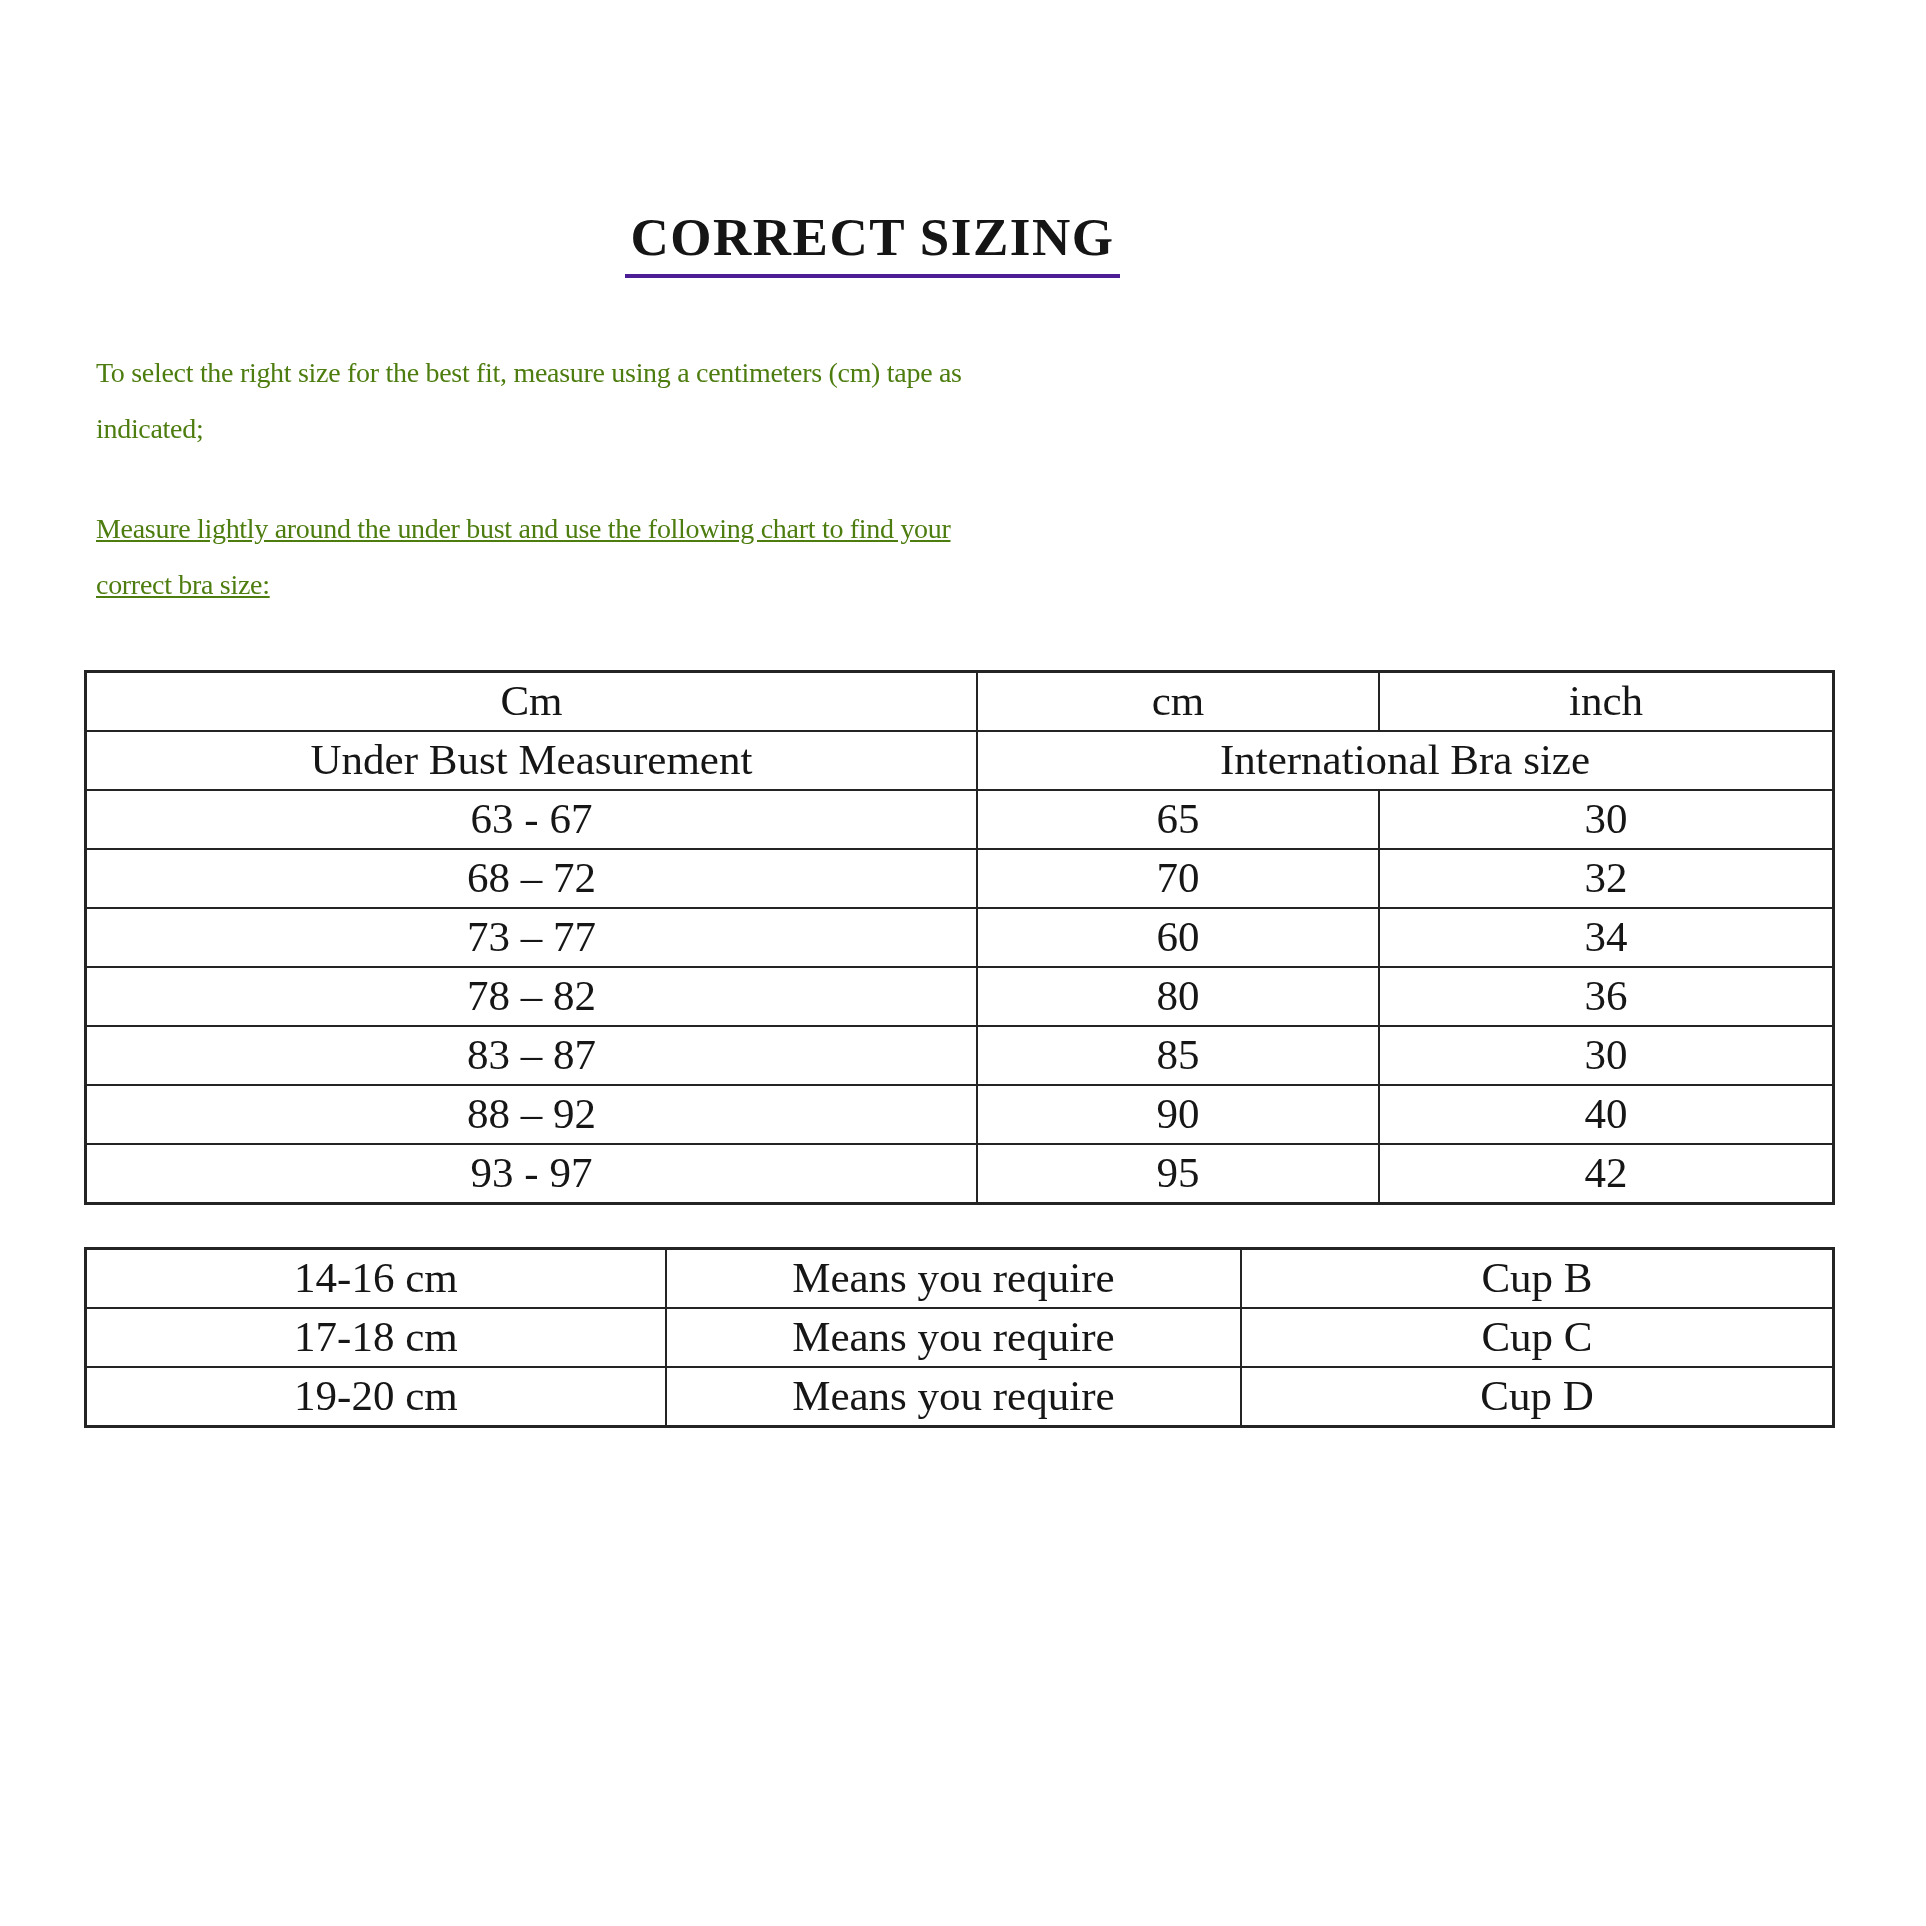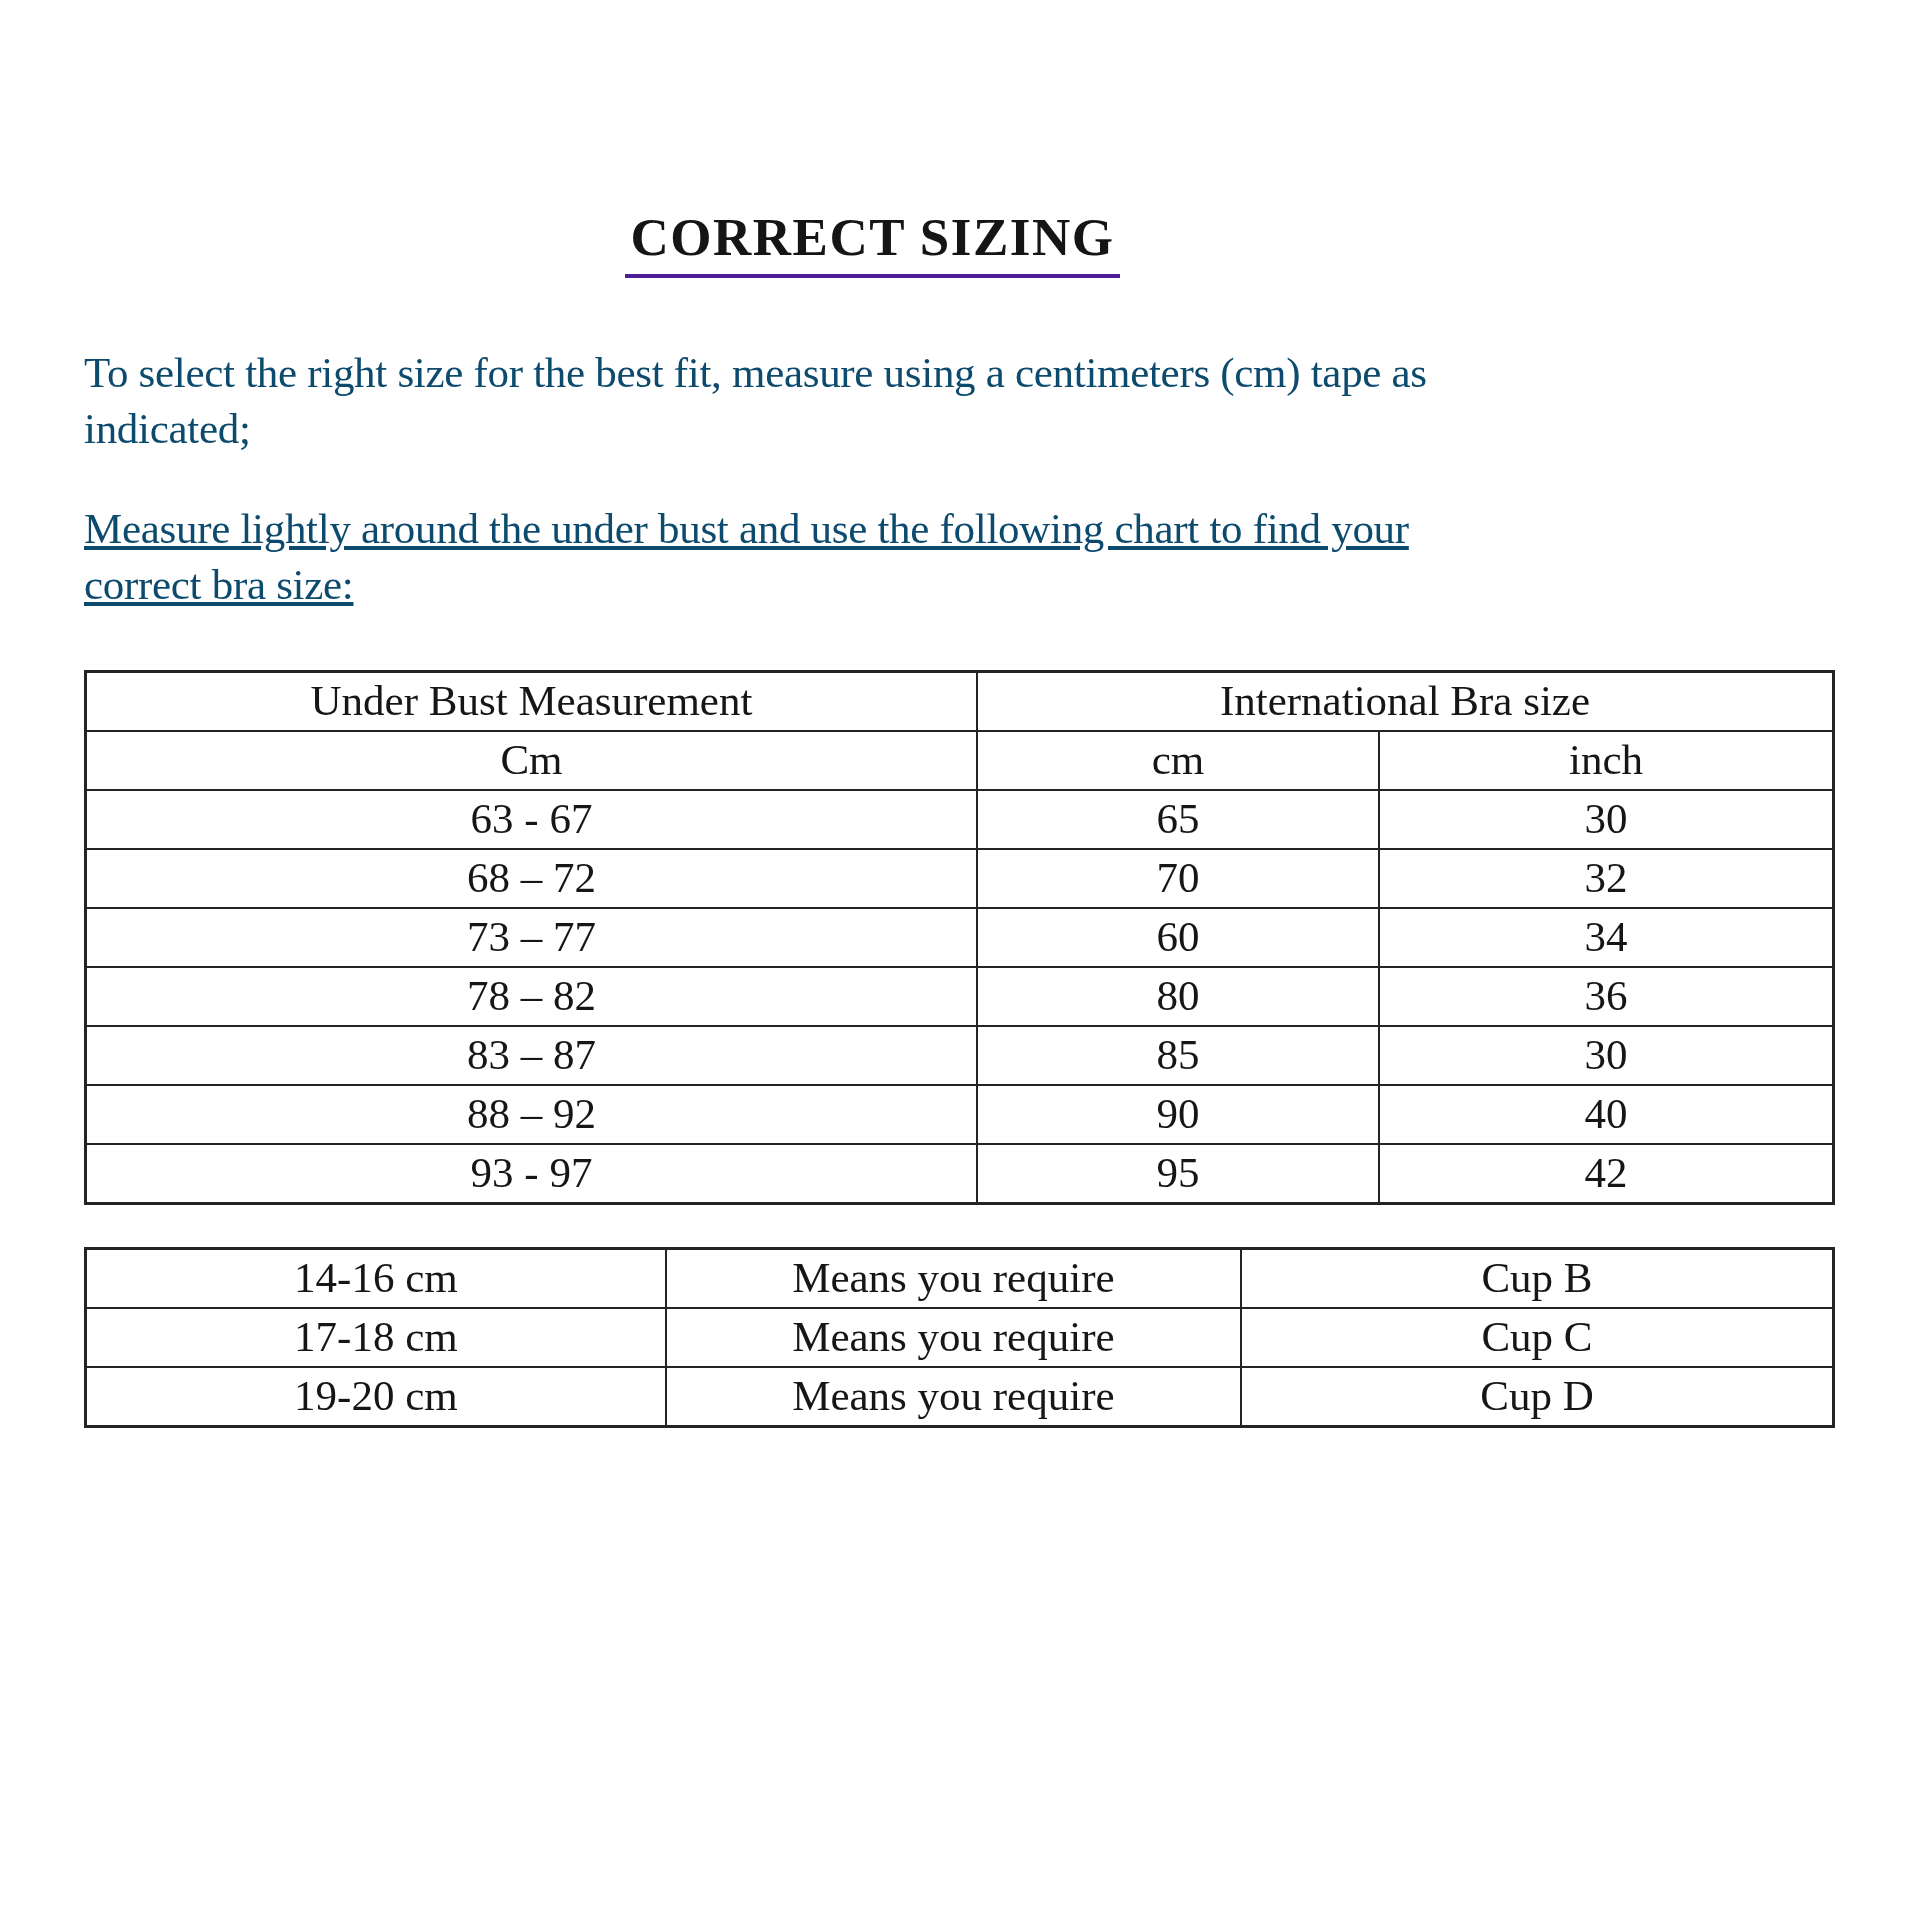--- a/index.html
+++ b/index.html
@@ -30,26 +30,26 @@
     margin: 0;
     font-size: 53px;
     font-weight: bold;
     letter-spacing: 1.5px;
     line-height: 1.05;
     color: #151515;
     padding: 0 6px 8px 6px;
     border-bottom: 4px solid #4c1d95;
   }
   .para {
-    margin: 0;
-    font-size: 43px;
+    margin: 12px;
+    font-size: 28px;
     line-height: 56px;
     letter-spacing: -0.3px;
     white-space: pre-line;
-    color: #0c4a6e;
+    color: #4d7c0f;
   }
   .para-intro { margin-top: 67px; }
   .para-band  { margin-top: 44px; text-decoration: underline; }
   .para-cup   { margin-top: 46px; }
 
   table.sizing {
     width: 100%;
     border-collapse: collapse;
     table-layout: fixed;
     border: 3px solid #242424;
@@ -91,27 +91,27 @@
 correct bra size:</p>
 
   <table class="sizing band-table">
     <colgroup>
       <col style="width:51%">
       <col style="width:23%">
       <col style="width:26%">
     </colgroup>
     <tbody>
       <tr>
-        <th>Under Bust Measurement</th>
-        <th colspan="2">International Bra size</th>
-      </tr>
-      <tr>
         <td>Cm</td>
         <td>cm</td>
         <td>inch</td>
+      </tr>
+      <tr>
+        <th>Under Bust Measurement</th>
+        <th colspan="2">International Bra size</th>
       </tr>
       <tr>
         <td>63 - 67</td>
         <td>65</td>
         <td>30</td>
       </tr>
       <tr>
         <td>68 – 72</td>
         <td>70</td>
         <td>32</td>

